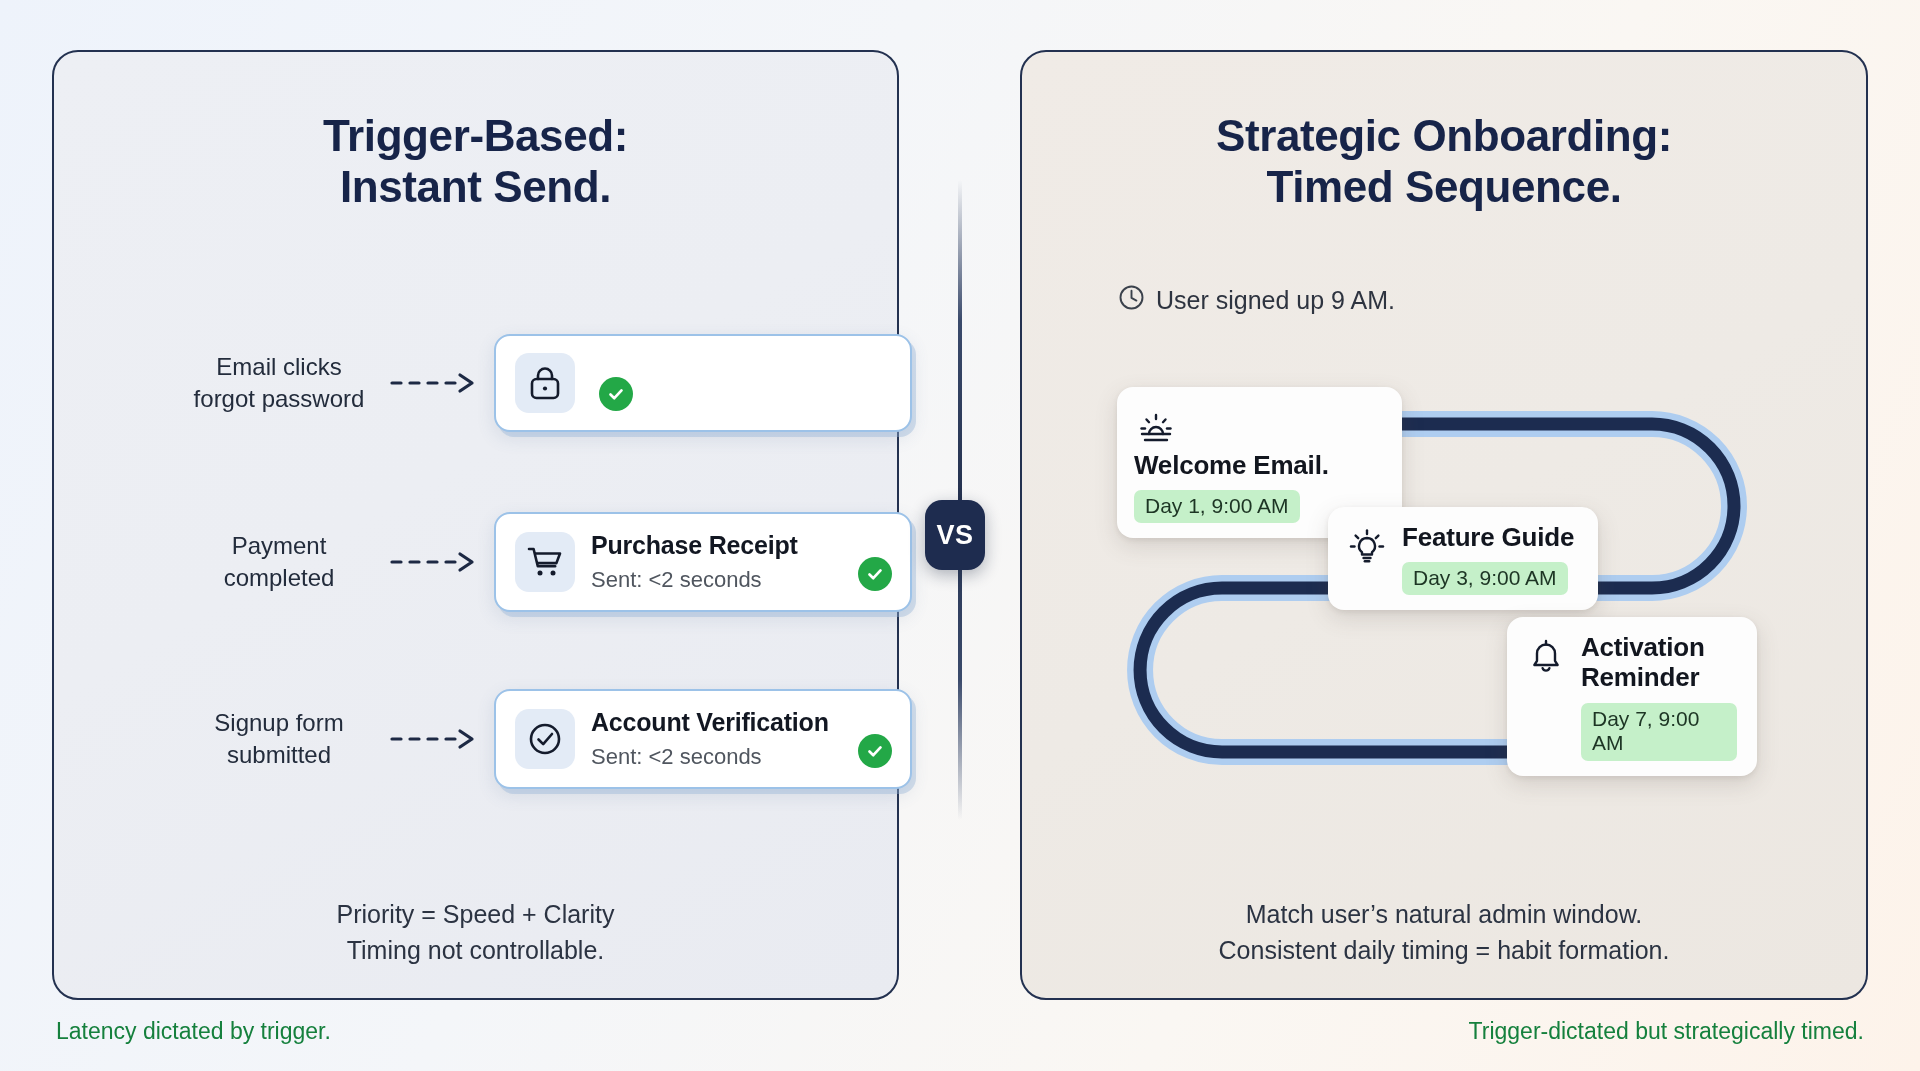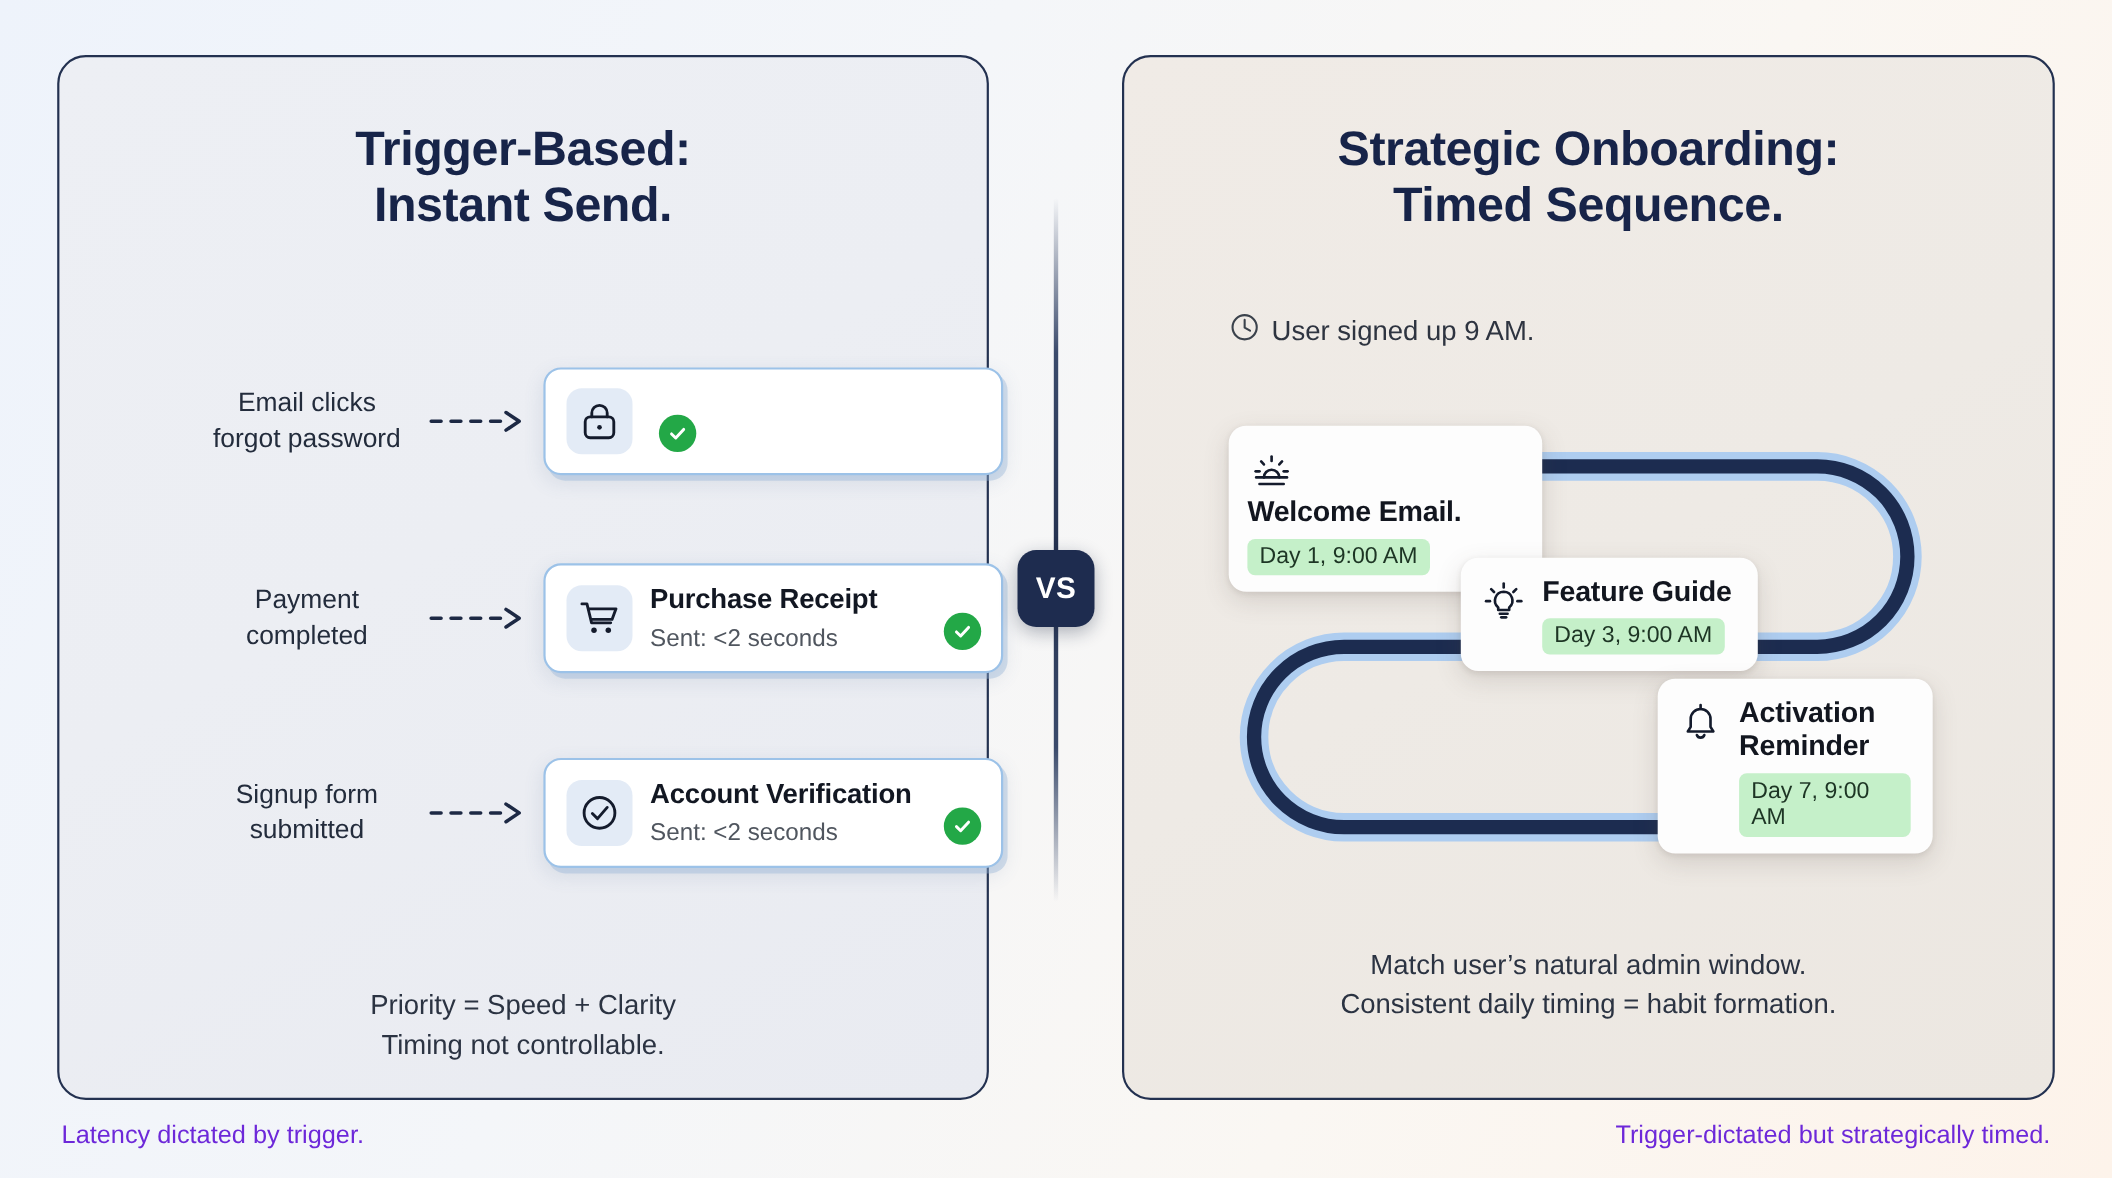--- a/index.html
+++ b/index.html
@@ -36,21 +36,21 @@
     color:#172449;letter-spacing:-0.4px;
   }
 
   
   .divider{
     position:absolute;left:958px;top:180px;width:4px;height:640px;
     background:linear-gradient(180deg,rgba(35,49,80,0) 0%,#3a4a6b 22%,#24314f 50%,#3a4a6b 78%,rgba(35,49,80,0) 100%);
     border-radius:3px;
   }
   .vs-badge{
-    position:absolute;left:925px;top:500px;width:70px;height:70px;
+    position:absolute;left:925px;top:500px;width:60px;height:70px;
     background:#1e2c4f;border-radius:17px;
     display:flex;align-items:center;justify-content:center;
     color:#ffffff;font-size:27px;font-weight:bold;letter-spacing:0.5px;
     box-shadow:0 5px 16px rgba(20,30,55,.32);
   }
 
   
   .trigger-row{position:absolute;display:flex;align-items:center;}
   .row1{left:120px;top:282px;}
   .row2{left:120px;top:460px;}
@@ -90,21 +90,21 @@
     width:34px;height:34px;flex:0 0 34px;border-radius:50%;
     background:#23a847;display:flex;align-items:center;justify-content:center;
     align-self:flex-end;margin-bottom:2px;margin-left:8px;
   }
 
   .panel-foot{
     position:absolute;left:0;right:0;
     text-align:center;font-size:25px;line-height:1.42;color:#2b3342;
   }
   .panel-foot.left{top:845px;}
-  .panel-foot.right{top:808px;}
+  .panel-foot.right{top:845px;}
 
   
   .signup-note{
     position:absolute;left:96px;top:232px;
     display:flex;align-items:center;gap:11px;
     font-size:25px;color:#2e3440;
   }
 
   .flow-svg{position:absolute;left:0;top:0;width:848px;height:950px;pointer-events:none;}
 
@@ -128,21 +128,21 @@
     font-size:21px;border-radius:7px;padding:4px 11px 5px;line-height:1.15;
   }
   .sq-badge-wrap{display:flex;}
   .card-welcome{left:95px;top:335px;width:285px;flex-direction:column;}
   .card-feature{left:306px;top:455px;width:270px;}
   .card-activation{left:485px;top:565px;width:250px;}
   .card-activation .sq-badge-wrap{justify-content:flex-end;}
   .card-activation .sq-title{margin-bottom:11px;}
 
   
-  .caption{position:absolute;font-size:23px;color:#6d28d9;}
+  .caption{position:absolute;font-size:23px;color:#15803d;}
   .caption-left{left:56px;top:1018px;}
   .caption-right{right:56px;top:1018px;}
 </style>
 </head>
 <body>
 
 <div class="stage">
 
   <div class="panel panel-left">
 

